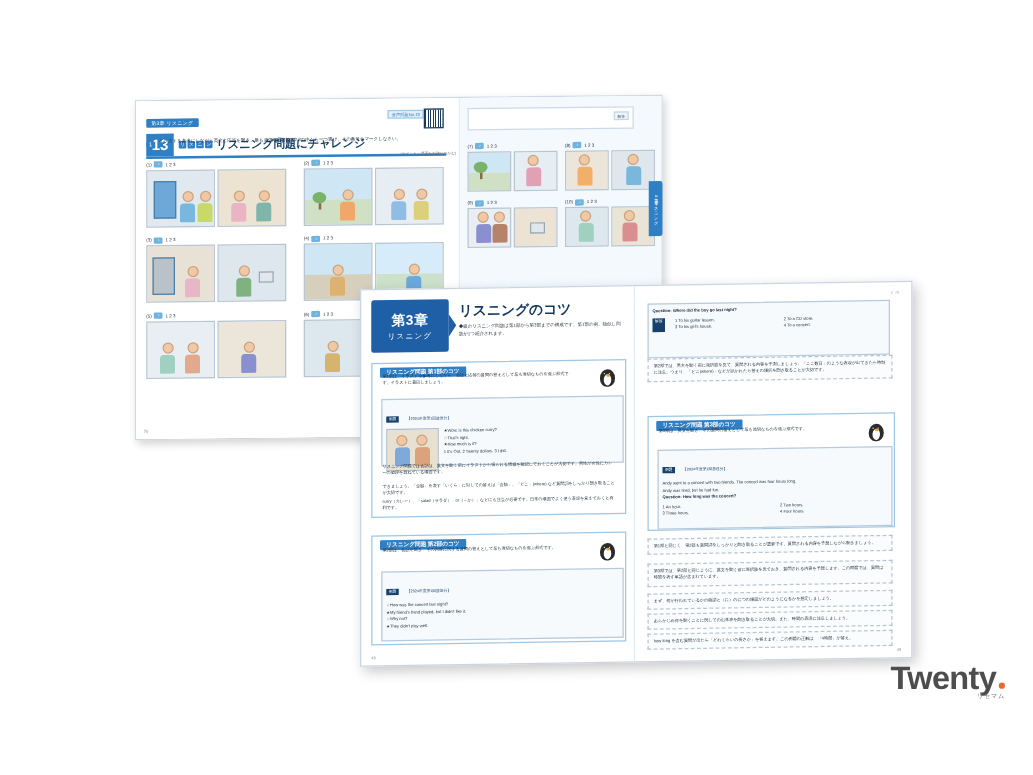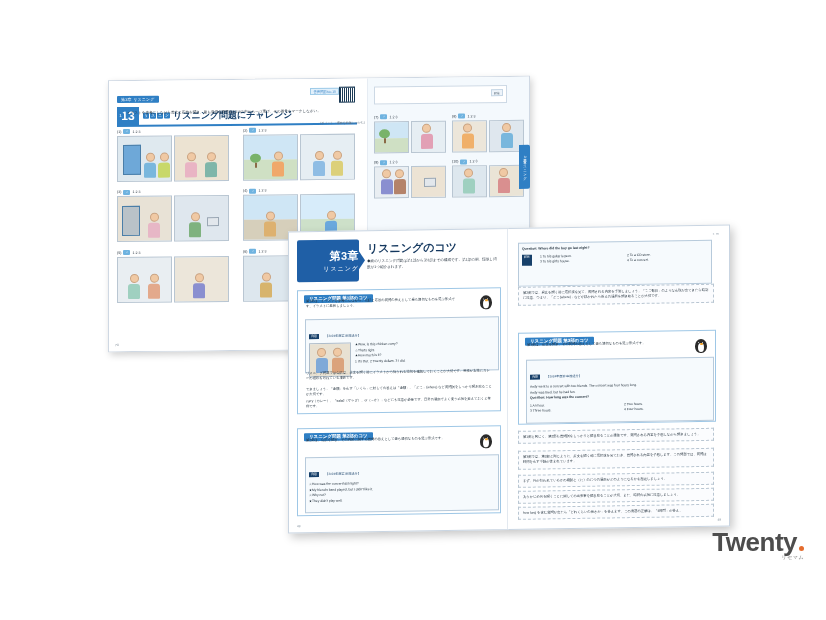--- a/index.html
+++ b/index.html
@@ -274,21 +274,21 @@
 
   .fp-chapter {
     position: absolute;
     left: 8px; top: 8px;
     width: 62px; height: 42px;
     background: #1f5fa6;
     color: #fff;
     border-radius: 2px;
     display: flex;
     flex-direction: column;
-    align-items: flex-end;
+    align-items: center;
     justify-content: center;
     gap: 1px;
   }
   .fp-chapter::after {
     content: "";
     position: absolute;
     right: -6px; top: 12px;
     border-left: 6px solid #1f5fa6;
     border-top: 9px solid transparent;
     border-bottom: 9px solid transparent;

